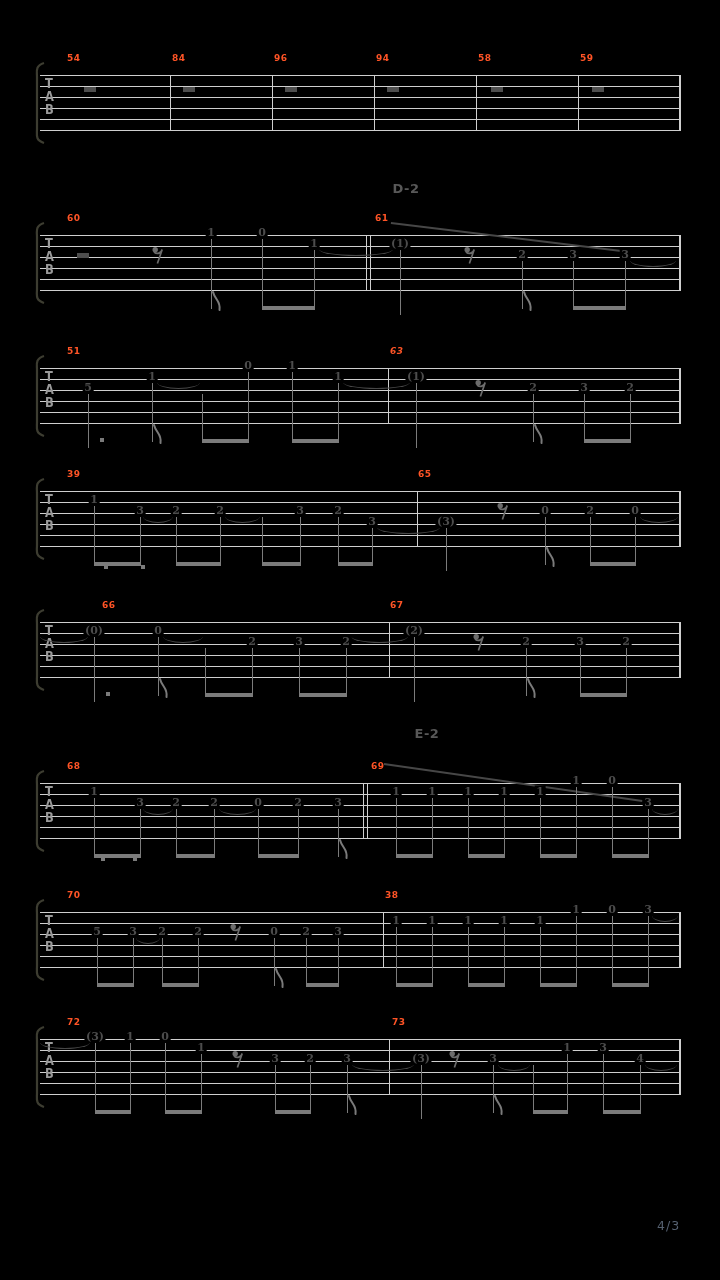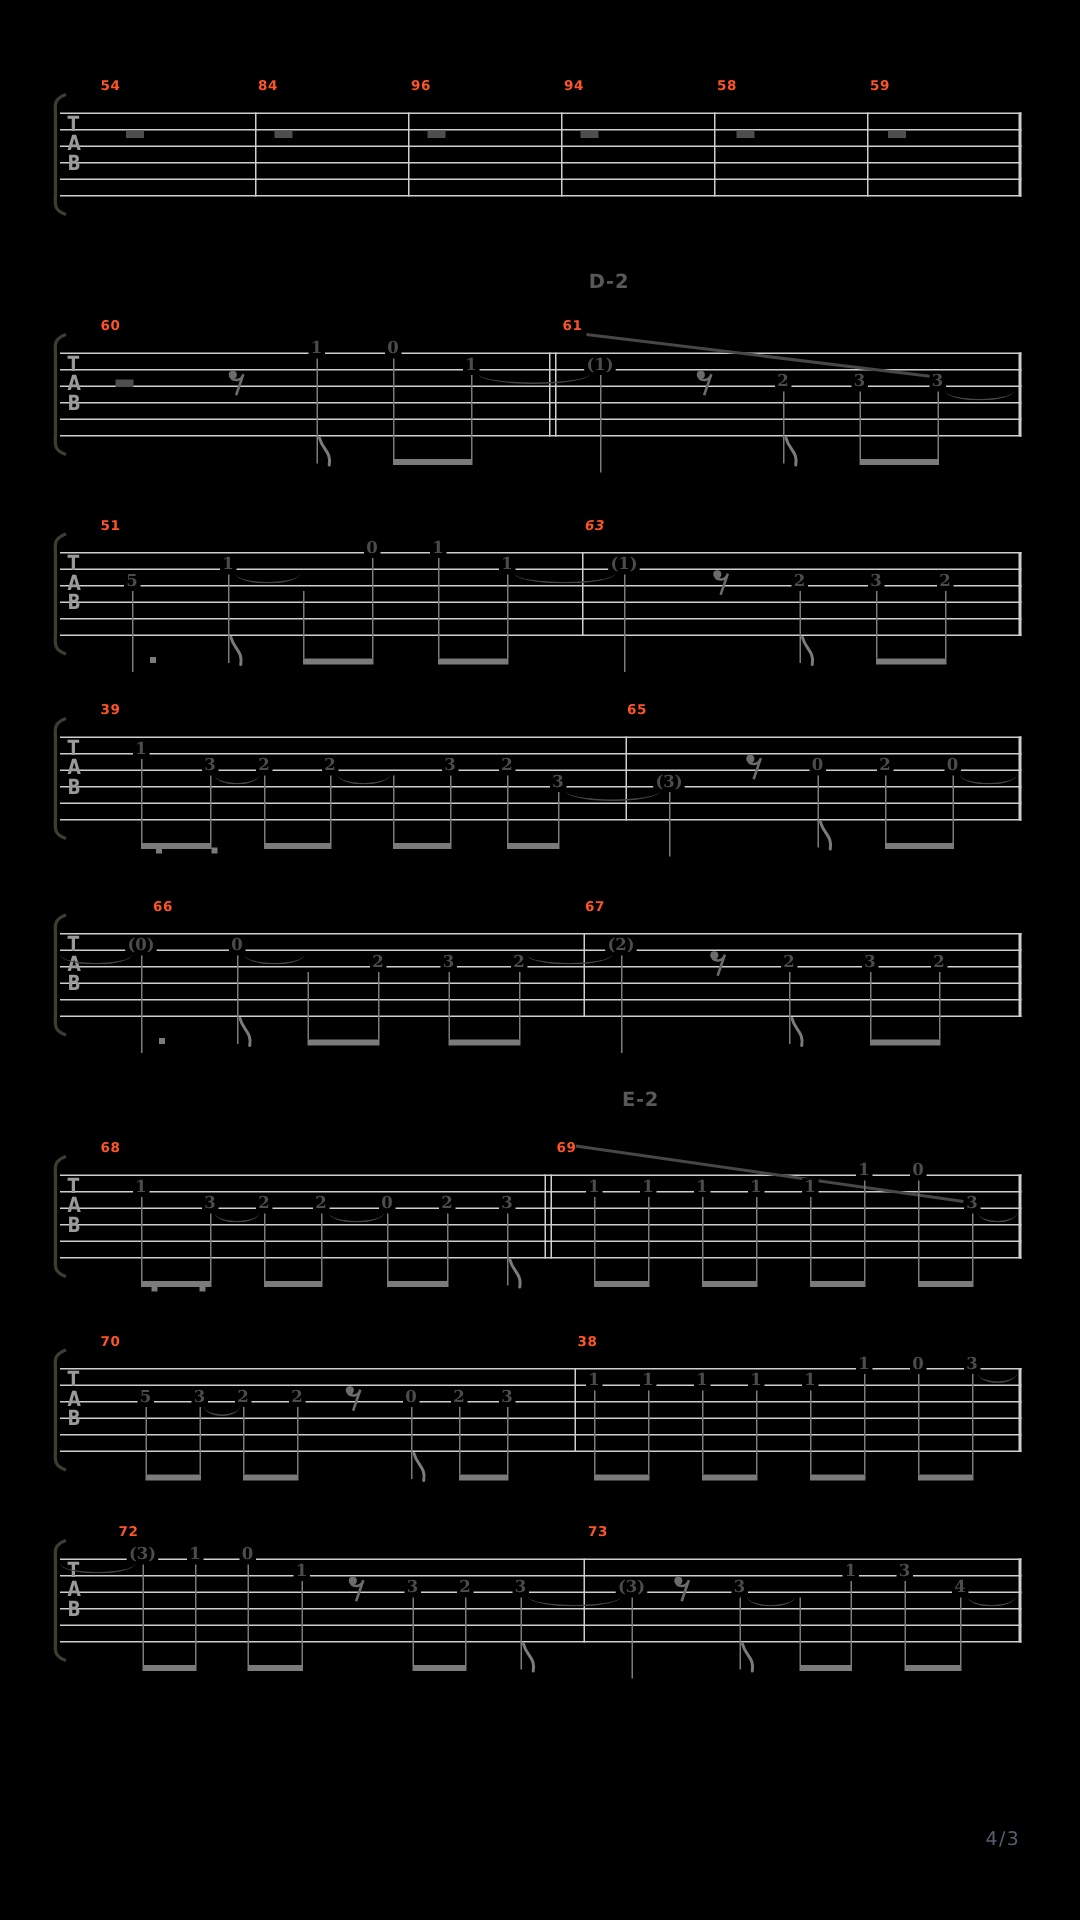--- a/index.html
+++ b/index.html
@@ -402,21 +402,21 @@
     <div class="sline" style="left: 40px; top: 1050px; width: 641px;"></div>
     <div class="sline" style="left: 40px; top: 1061px; width: 641px;"></div>
     <div class="sline" style="left: 40px; top: 1072px; width: 641px;"></div>
     <div class="sline" style="left: 40px; top: 1083px; width: 641px;"></div>
     <div class="sline" style="left: 40px; top: 1094px; width: 641px;"></div>
     <div class="clefletter" style="left: 45px; top: 1041px;">T</div>
     <div class="clefletter" style="left: 45px; top: 1053.8px;">A</div>
     <div class="clefletter" style="left: 45px; top: 1066.6px;">B</div>
     <div class="bar" style="left: 389px; top: 1039px; height: 56px;"></div>
     <div class="bar end" style="left: 679px; top: 1039px; height: 56px;"></div>
-    <div class="mnum" style="left: 79px; top: 1017px;">72</div>
+    <div class="mnum" style="left: 67px; top: 1017px;">72</div>
     <div class="mnum" style="left: 392px; top: 1017px;">73</div>
     <div class="tie" style="left: 40px; top: 1040.5px; width: 50px;"></div>
     <div class="tie" style="left: 352px; top: 1062.5px; width: 62px;"></div>
     <div class="tie" style="left: 498px; top: 1062.5px; width: 32px;"></div>
     <div class="tie" style="left: 645px; top: 1062.5px; width: 32px;"></div>
     <div class="stem" style="left: 95px; top: 1043px; height: 67px;"></div>
     <div class="stem" style="left: 130px; top: 1043px; height: 67px;"></div>
     <div class="stem" style="left: 165px; top: 1043px; height: 67px;"></div>
     <div class="stem" style="left: 201px; top: 1054px; height: 56px;"></div>
     <div class="stem" style="left: 275px; top: 1065px; height: 45px;"></div>

